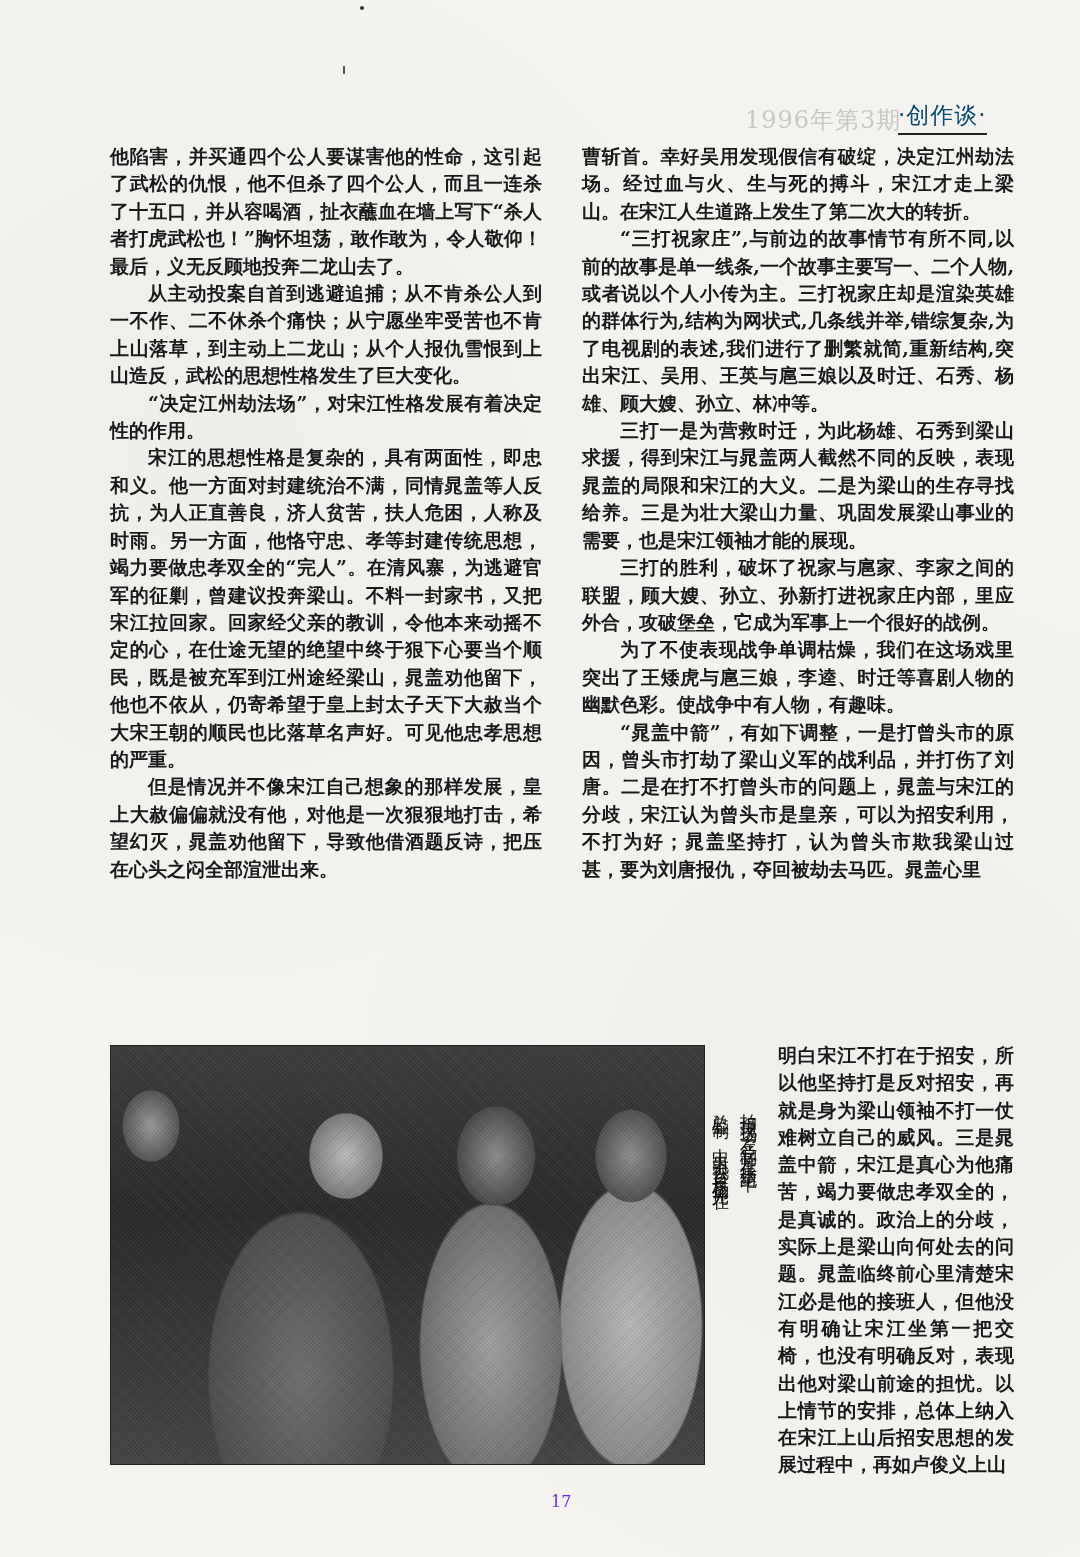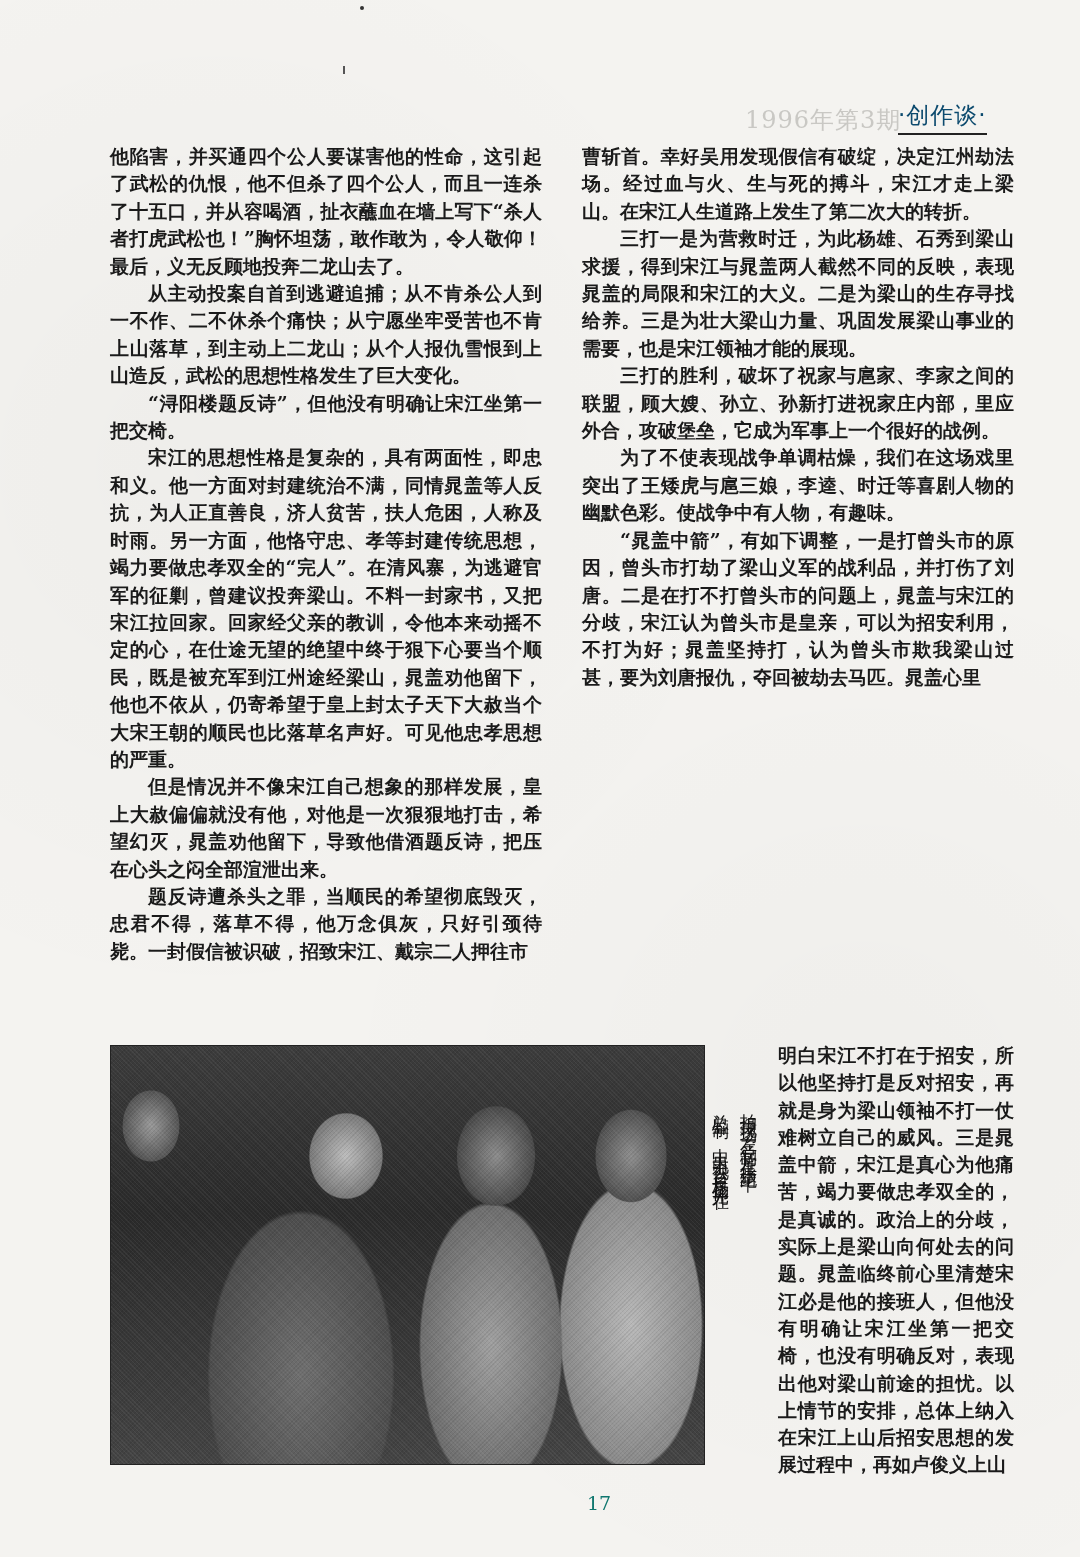--- a/index.html
+++ b/index.html
@@ -59,44 +59,44 @@
     .caption {
       position: absolute; top: 1100px;
       writing-mode: vertical-rl; text-orientation: upright;
       font-family: "DejaVu Serif", "Liberation Serif", serif;
       font-size: 17px; letter-spacing: 4.5px; line-height: 1; color: #111;
     }
     .caption-1 { left: 740px; }
     .caption-2 { left: 712px; }
     .page-number {
       position: absolute; left: 551px; top: 1492px;
-      font-size: 19px; color: #0f766e; margin-left: 36px;
+      font-size: 16px; color: #6d28d9;
     }
   </style>
 </head>
 <body>
 
 <div class="page-noise"></div>
 <div class="top-dot"></div>
 <div class="top-mark"></div>
 
 <div class="ghost-header">1996年第3期</div>
 <div class="section-header">·创作谈·</div>
 
 <div class="col col-left">
   <p>他陷害，并买通四个公人要谋害他的性命，这引起了武松的仇恨，他不但杀了四个公人，而且一连杀了十五口，并从容喝酒，扯衣蘸血在墙上写下“杀人者打虎武松也！”胸怀坦荡，敢作敢为，令人敬仰！最后，义无反顾地投奔二龙山去了。</p>
   <p class="ind">从主动投案自首到逃避追捕；从不肯杀公人到一不作、二不休杀个痛快；从宁愿坐牢受苦也不肯上山落草，到主动上二龙山；从个人报仇雪恨到上山造反，武松的思想性格发生了巨大变化。</p>
-  <p class="ind">“浔阳楼题反诗”，但他没有明确让宋江坐第一把交椅。</p>
+  <p class="ind">“决定江州劫法场”，对宋江性格发展有着决定性的作用。</p>
   <p class="ind">宋江的思想性格是复杂的，具有两面性，即忠和义。他一方面对封建统治不满，同情晁盖等人反抗，为人正直善良，济人贫苦，扶人危困，人称及时雨。另一方面，他恪守忠、孝等封建传统思想，竭力要做忠孝双全的“完人”。在清风寨，为逃避官军的征剿，曾建议投奔梁山。不料一封家书，又把宋江拉回家。回家经父亲的教训，令他本来动摇不定的心，在仕途无望的绝望中终于狠下心要当个顺民，既是被充军到江州途经梁山，晁盖劝他留下，他也不依从，仍寄希望于皇上封太子天下大赦当个大宋王朝的顺民也比落草名声好。可见他忠孝思想的严重。</p>
   <p class="ind">但是情况并不像宋江自己想象的那样发展，皇上大赦偏偏就没有他，对他是一次狠狠地打击，希望幻灭，晁盖劝他留下，导致他借酒题反诗，把压在心头之闷全部渲泄出来。</p>
-  <p class="ind">题反诗遭杀头之罪，当顺民的希望彻底毁灭，忠君不得，落草不得，他万念俱灰，只好引颈待毙。一封假信被识破，招致宋江、戴宗二人押往市</p>
 </div>
 
 <div class="col col-right">
   <p>曹斩首。幸好吴用发现假信有破绽，决定江州劫法场。经过血与火、生与死的搏斗，宋江才走上梁山。在宋江人生道路上发生了第二次大的转折。</p>
+  <p class="ind">“三打祝家庄”,与前边的故事情节有所不同,以前的故事是单一线条,一个故事主要写一、二个人物,或者说以个人小传为主。三打祝家庄却是渲染英雄的群体行为,结构为网状式,几条线并举,错综复杂,为了电视剧的表述,我们进行了删繁就简,重新结构,突出宋江、吴用、王英与扈三娘以及时迁、石秀、杨雄、顾大嫂、孙立、林冲等。</p>
   <p class="ind">三打一是为营救时迁，为此杨雄、石秀到梁山求援，得到宋江与晁盖两人截然不同的反映，表现晁盖的局限和宋江的大义。二是为梁山的生存寻找给养。三是为壮大梁山力量、巩固发展梁山事业的需要，也是宋江领袖才能的展现。</p>
   <p class="ind">三打的胜利，破坏了祝家与扈家、李家之间的联盟，顾大嫂、孙立、孙新打进祝家庄内部，里应外合，攻破堡垒，它成为军事上一个很好的战例。</p>
   <p class="ind">为了不使表现战争单调枯燥，我们在这场戏里突出了王矮虎与扈三娘，李逵、时迁等喜剧人物的幽默色彩。使战争中有人物，有趣味。</p>
   <p class="ind">“晁盖中箭”，有如下调整，一是打曾头市的原因，曾头市打劫了梁山义军的战利品，并打伤了刘唐。二是在打不打曾头市的问题上，晁盖与宋江的分歧，宋江认为曾头市是皇亲，可以为招安利用，不打为好；晁盖坚持打，认为曾头市欺我梁山过甚，要为刘唐报仇，夺回被劫去马匹。晁盖心里</p>
 </div>
 
 <div class="col col-right-narrow">
   <p>明白宋江不打在于招安，所以他坚持打是反对招安，再就是身为梁山领袖不打一仗难树立自己的威风。三是晁盖中箭，宋江是真心为他痛苦，竭力要做忠孝双全的，是真诚的。政治上的分歧，实际上是梁山向何处去的问题。晁盖临终前心里清楚宋江必是他的接班人，但他没有明确让宋江坐第一把交椅，也没有明确反对，表现出他对梁山前途的担忧。以上情节的安排，总体上纳入在宋江上山后招安思想的发展过程中，再如卢俊义上山</p>
 </div>
 

